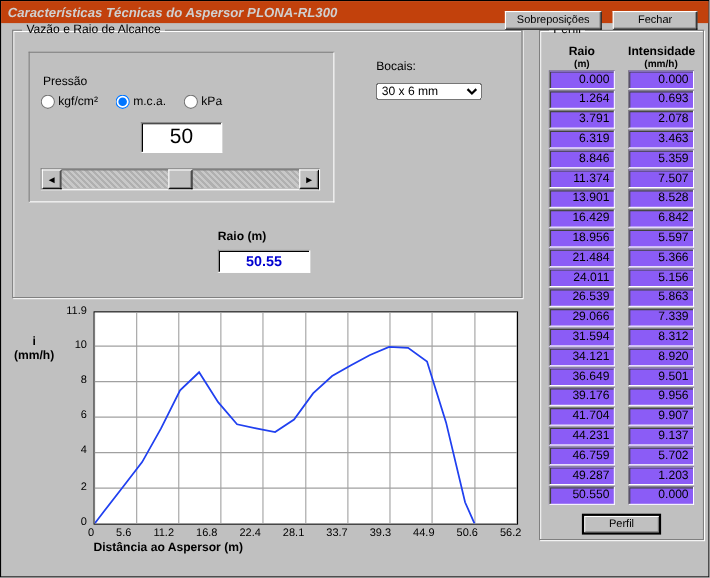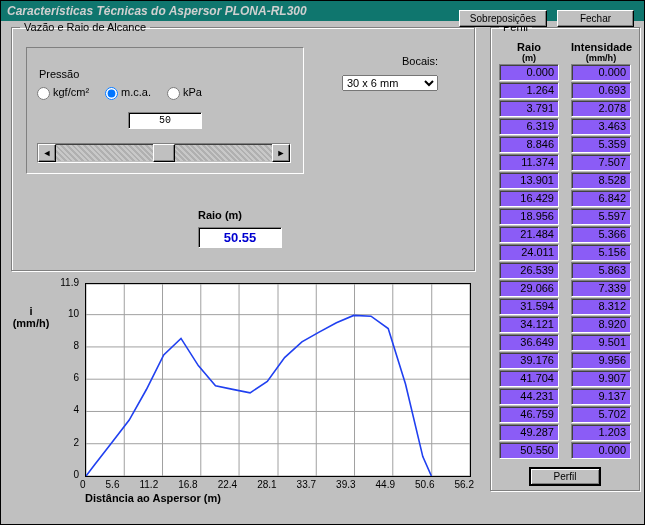--- a/index.html
+++ b/index.html
@@ -1,17 +1,17 @@
 <!DOCTYPE html>
 <html><head>
 <meta charset="utf-8">
 <style>
   html,body{margin:0;padding:0;background:#c0c0c0;font-family:"MS Sans Serif",Tahoma,Arial,sans-serif;font-size:11px;color:#000;}
   .window{width:645px;height:525px;background:#c0c0c0;border:1px solid #000;box-sizing:border-box;position:relative;}
-  .titlebar{background:#0f766e;color:#d0d0d0;font-weight:bold;font-style:italic;padding:3px 6px;font-size:12px;}
+  .titlebar{background:#c2410c;color:#d0d0d0;font-weight:bold;font-style:italic;padding:3px 6px;font-size:12px;}
   .body{position:relative;padding:6px 8px 8px 8px;}
   fieldset{border:1px solid #808080;box-shadow:1px 1px 0 #fff inset, 1px 1px 0 #fff;padding:8px;margin:0;}
   legend{padding:0 4px;margin-top:20px;}
   .row{display:flex;align-items:center;}
   .radio{margin-right:16px;font-size:11px;}
   input[type=radio]{vertical-align:middle;margin:0 3px 0 0;}
   .inset-field{background:#fff;border:1px solid #808080;border-right-color:#fff;border-bottom-color:#fff;box-shadow:inset 1px 1px 0 #000;text-align:center;padding:2px 0;font-size:11px;}
   .inset-field.blue{color:#0000d0;font-weight:bold;font-size:13px;font-family:Arial,sans-serif;}
   .btn{background:#c0c0c0;border:1px solid #000;border-top-color:#fff;border-left-color:#fff;box-shadow: -1px -1px 0 #808080 inset;padding:2px 10px;font-size:10px;cursor:pointer;}
   .btn.active{border:2px solid #000;box-shadow: 1px 1px 0 #fff inset, -1px -1px 0 #808080 inset;}
@@ -48,32 +48,32 @@
         <legend>Vazão e Raio de Alcance</legend>
 
         <div class="group-pressao" style="position:absolute;left:14px;top:14px;">
           <div style="margin:-2px 0 6px 2px;">Pressão</div>
           <div class="row">
             <label class="radio"><input type="radio" name="p" style=""><span>kgf/cm²</span></label>
             <label class="radio"><input type="radio" name="p" checked="" style=""><span>m.c.a.</span></label>
             <label class="radio"><input type="radio" name="p" style=""><span>kPa</span></label>
           </div>
           <div style="display:flex;justify-content:center;margin:12px 0 14px;">
-            <div class="inset-field" style="width:72px;font-size:10px;font-family:Liberation Mono, monospace;">50</div>
+            <div class="inset-field" style="width:72px;font-size:19px;">50</div>
           </div>
           <div class="slider">
             <div class="arrow l">◄</div>
             <div class="track"></div>
             <div class="thumb"></div>
             <div class="arrow r">►</div>
           </div>
         </div>
 
         <div style="position:absolute;left:330px;top:22px;">
-          <div style="margin-bottom:8px;text-align:right;">Bocais:</div>
+          <div style="margin-bottom:8px;">Bocais:</div>
           <select style="width:96px;">
             <option>30 x 6 mm</option>
           </select>
         </div>
 
         <div style="position:absolute;left:186px;top:176px;">
           <div class="label-bold" style="margin-bottom:6px;">Raio (m)</div>
           <div class="inset-field blue" style="width:82px;">50.55</div>
         </div>
       </fieldset>

